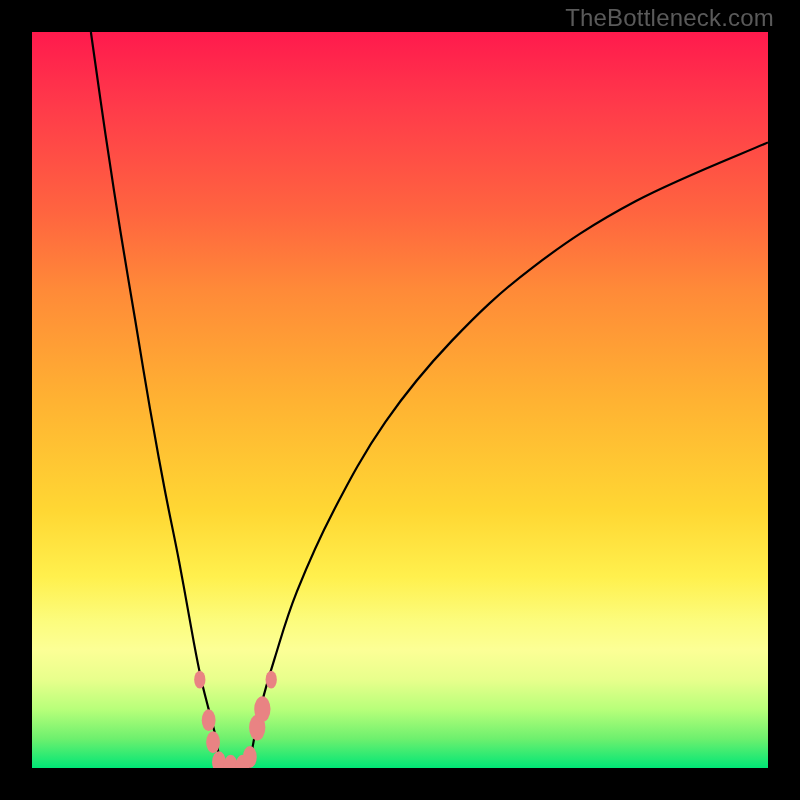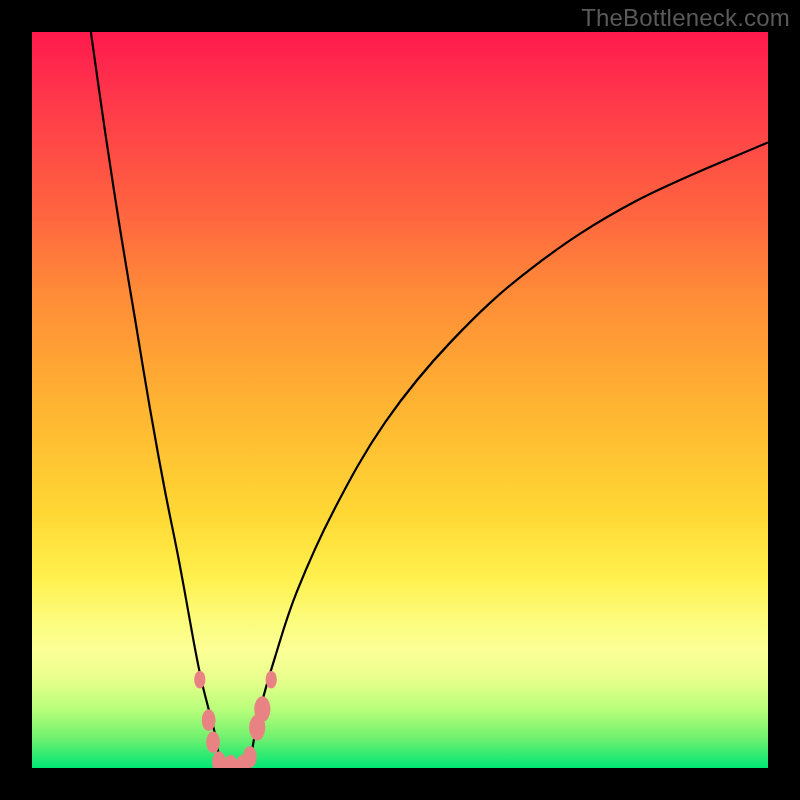--- a/index.html
+++ b/index.html
@@ -36,21 +36,21 @@
       #fcff96 84%,
       #e8ff8c 88%,
       #b8ff7a 92%,
       #6ef06e 96%,
       #00e676 100%
     );
   }
   .watermark {
     position: absolute;
     top: 4px;
-    right: 10px;
+    right: 26px;
     color: #5a5a5a;
     font-size: 24px;
     font-weight: 500;
     letter-spacing: 0.2px;
     user-select: none;
   }
   svg.curves {
     position: absolute;
     left: 0;
     top: 0;

